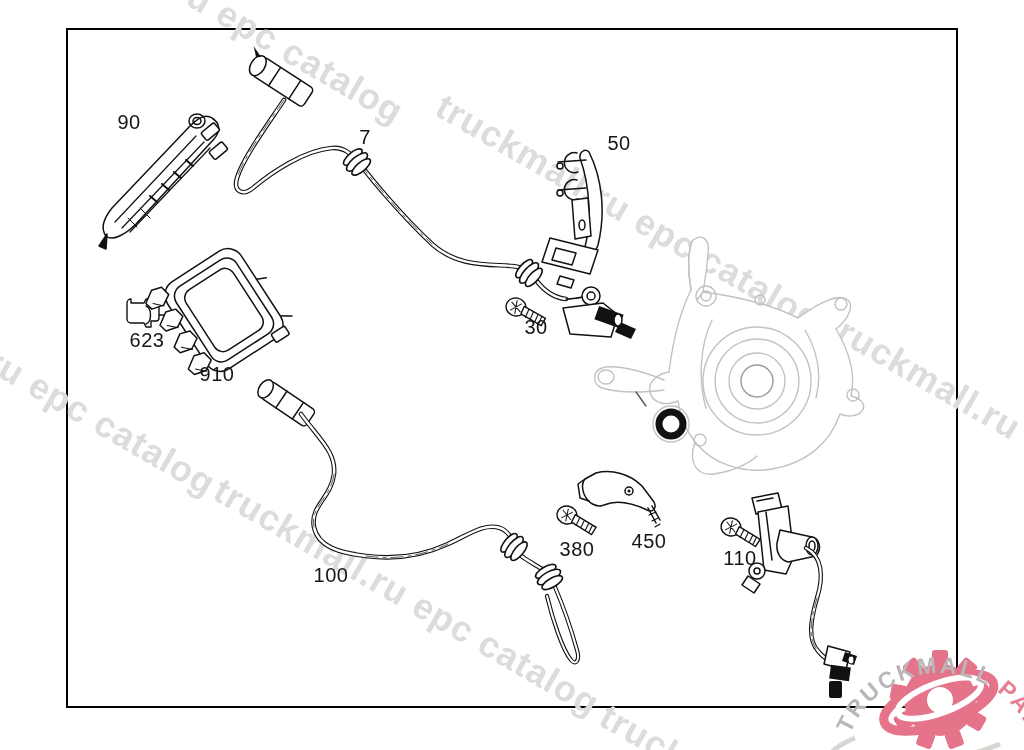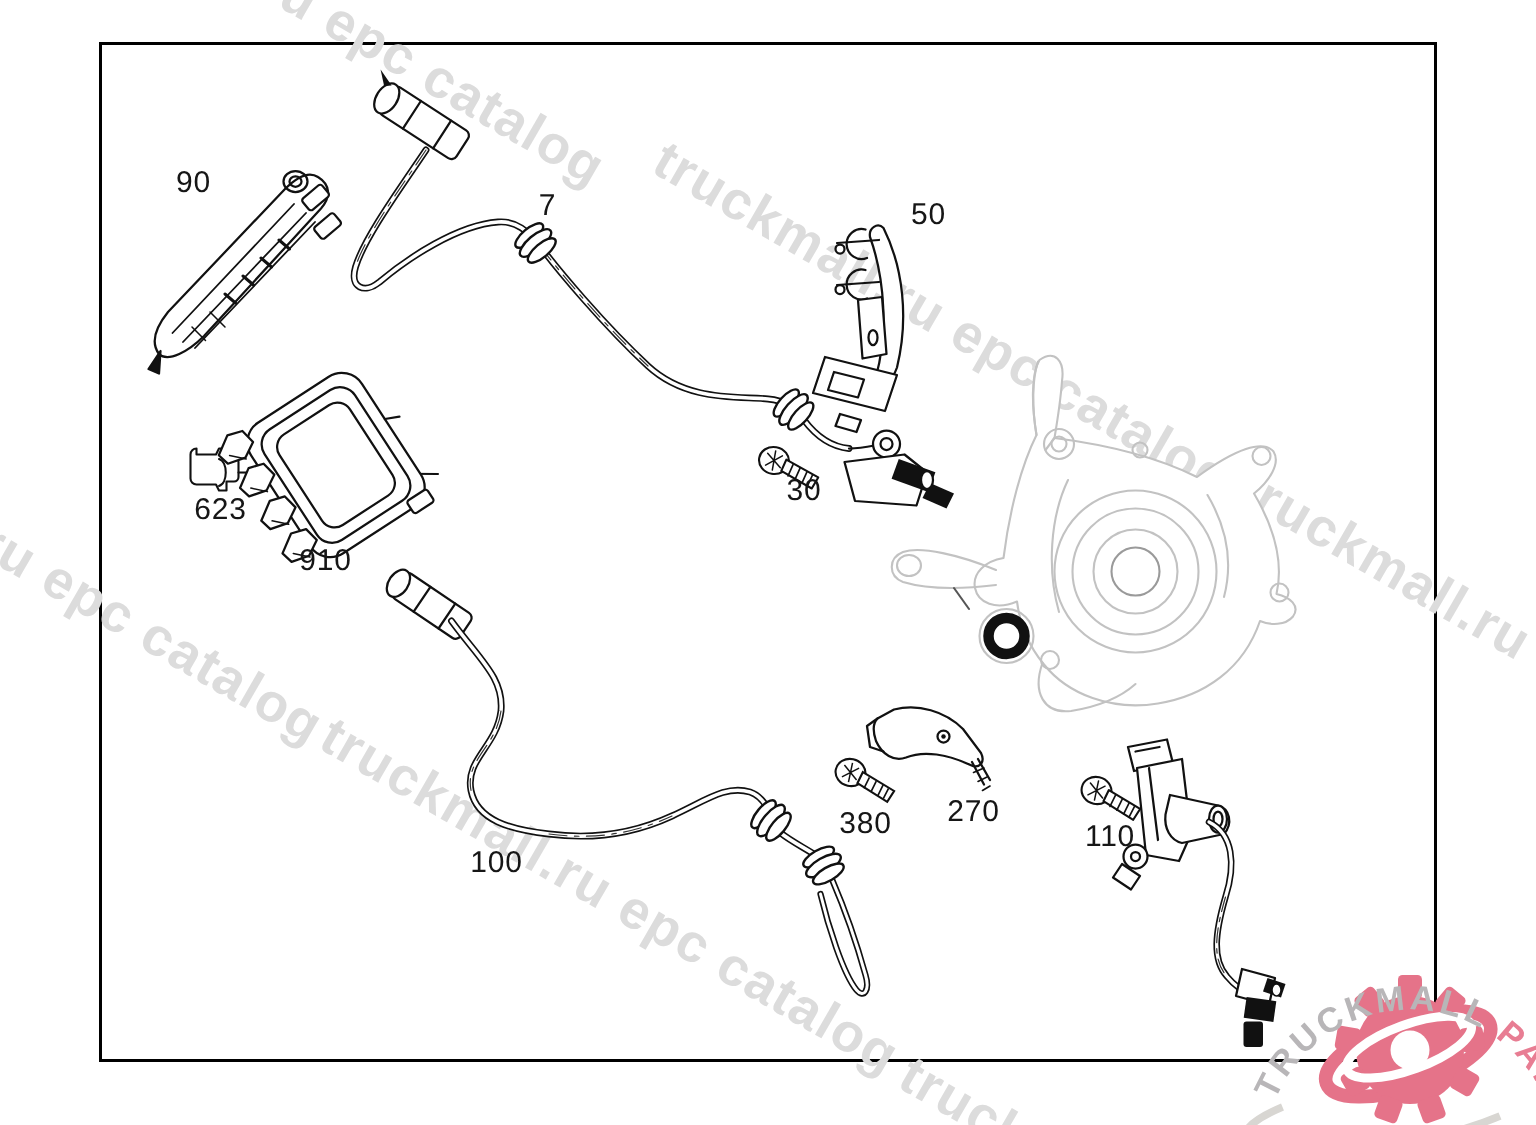--- a/index.html
+++ b/index.html
@@ -207,21 +207,21 @@
   </svg>
 
   <div class="part-label" style="left:129px;top:122px">90</div>
   <div class="part-label" style="left:365px;top:137px">7</div>
   <div class="part-label" style="left:619px;top:143px">50</div>
   <div class="part-label" style="left:536px;top:327px">30</div>
   <div class="part-label" style="left:147px;top:340px">623</div>
   <div class="part-label" style="left:217px;top:374px">910</div>
   <div class="part-label" style="left:331px;top:575px">100</div>
   <div class="part-label" style="left:577px;top:549px">380</div>
-  <div class="part-label" style="left:649px;top:541px">270</div>
+  <div class="part-label" style="left:649px;top:541px">450</div>
   <div class="part-label" style="left:740px;top:558px">110</div>
 
   <svg class="logo-svg" width="224" height="158" viewBox="0 0 224 158">
     <g transform="translate(140,108)">
       <path d="M-85,38 A80,18 -10 0 0 60,44" stroke="#d8d6d2" stroke-width="5" fill="none"></path>
       <path d="M-70,52 A70,14 -8 0 0 55,54" stroke="#e3e1dd" stroke-width="4" fill="none"></path>
       <ellipse cx="-2" cy="2" rx="58" ry="22" transform="rotate(-20)" stroke="#e57389" stroke-width="9" fill="none"></ellipse>
       <g fill="#e57389">
         <circle cx="0" cy="0" r="36"></circle>
         <rect x="-8" y="-50" width="16" height="16" rx="3"></rect>

